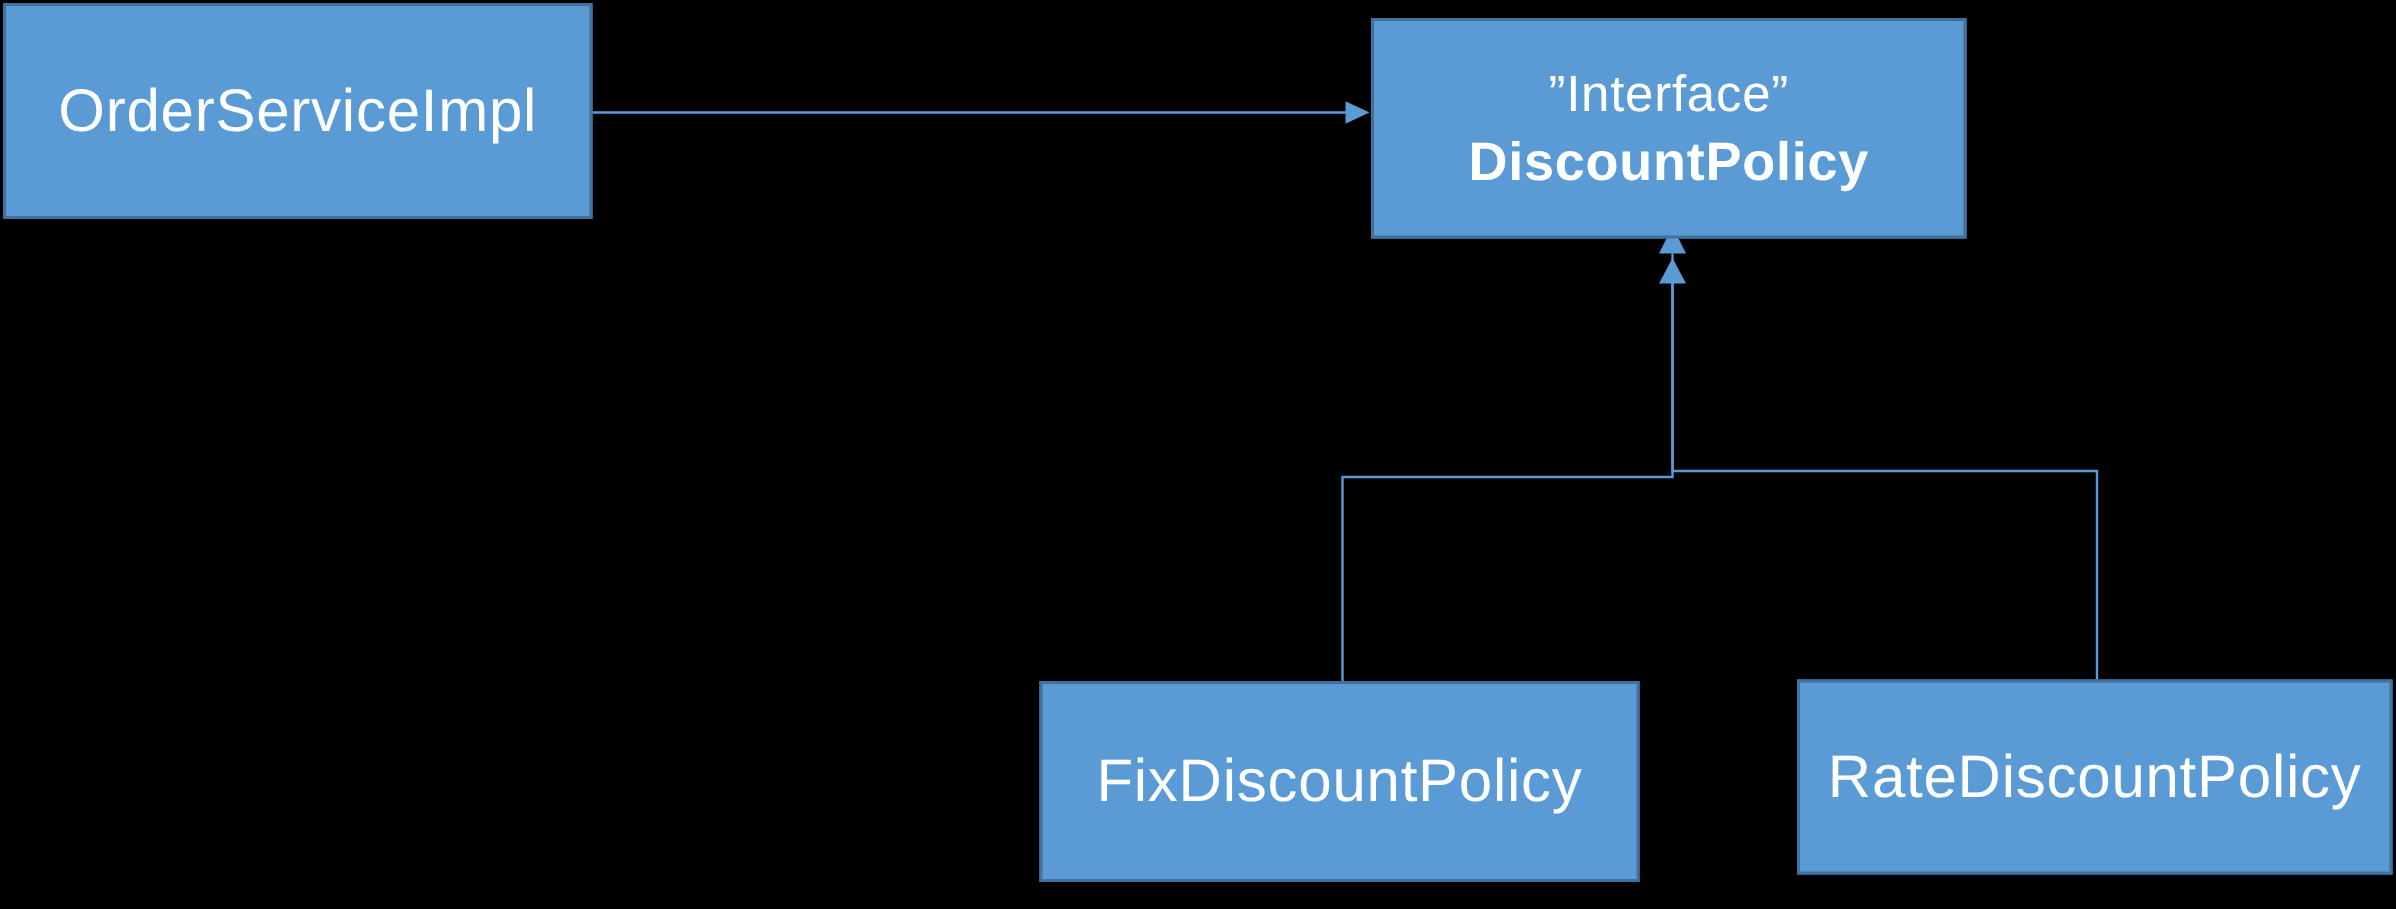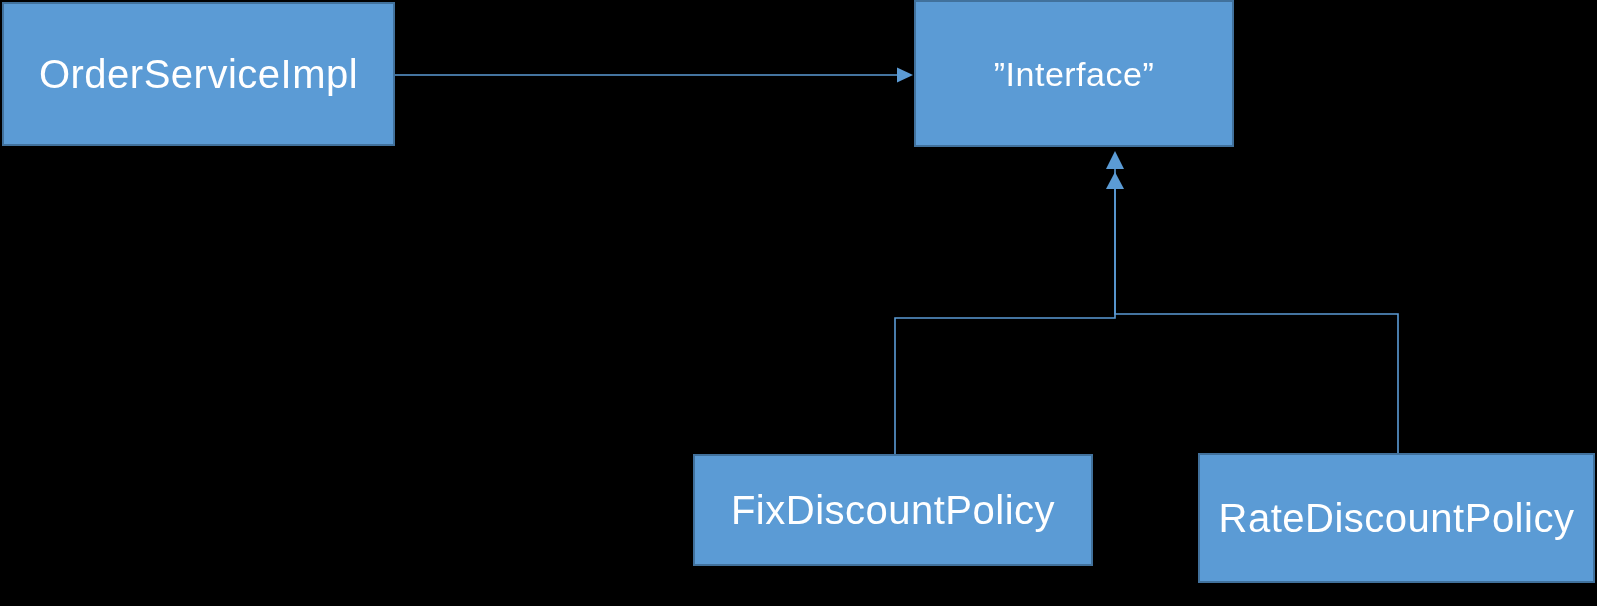--- a/index.html
+++ b/index.html
@@ -49,22 +49,22 @@
   }
   .node .label-bold {
     color: var(--text);
     font-size: 36px;
     font-weight: 700;
     letter-spacing: 0.5px;
     line-height: 46px;
     white-space: nowrap;
   }
   #node-order-service    { left: 2px;    top: 2px;   width: 393px; height: 144px; }
-  #node-discount-policy  { left: 914px;  top: 0;   width: 320px; height: 147px; }
-  #node-fix-discount     { left: 693px;  top: 454px; width: 400px; height: 112px; }
+  #node-discount-policy  { left: 914px;  top: 12px;   width: 397px; height: 147px; }
+  #node-fix-discount     { left: 693px;  top: 454px; width: 400px; height: 134px; }
   #node-rate-discount    { left: 1198px; top: 453px; width: 397px; height: 130px; }
 
   svg.connector-layer {
     position: absolute;
     left: 0; top: 0;
     width: 1597px;
     height: 606px;
     pointer-events: none;
   }
   svg .edge-line {
@@ -99,20 +99,21 @@
       <polygon class="edge-head" points="1115,172 1106,189 1124,189"></polygon>
     </g>
   </svg>
 
   <div class="node" id="node-order-service">
     <span class="label">OrderServiceImpl</span>
   </div>
 
   <div class="node" id="node-discount-policy">
     <span class="stereotype">”Interface”</span>
+    <span class="label-bold">DiscountPolicy</span>
   </div>
 
   <div class="node" id="node-fix-discount">
     <span class="label">FixDiscountPolicy</span>
   </div>
 
   <div class="node" id="node-rate-discount">
     <span class="label">RateDiscountPolicy</span>
   </div>
 

